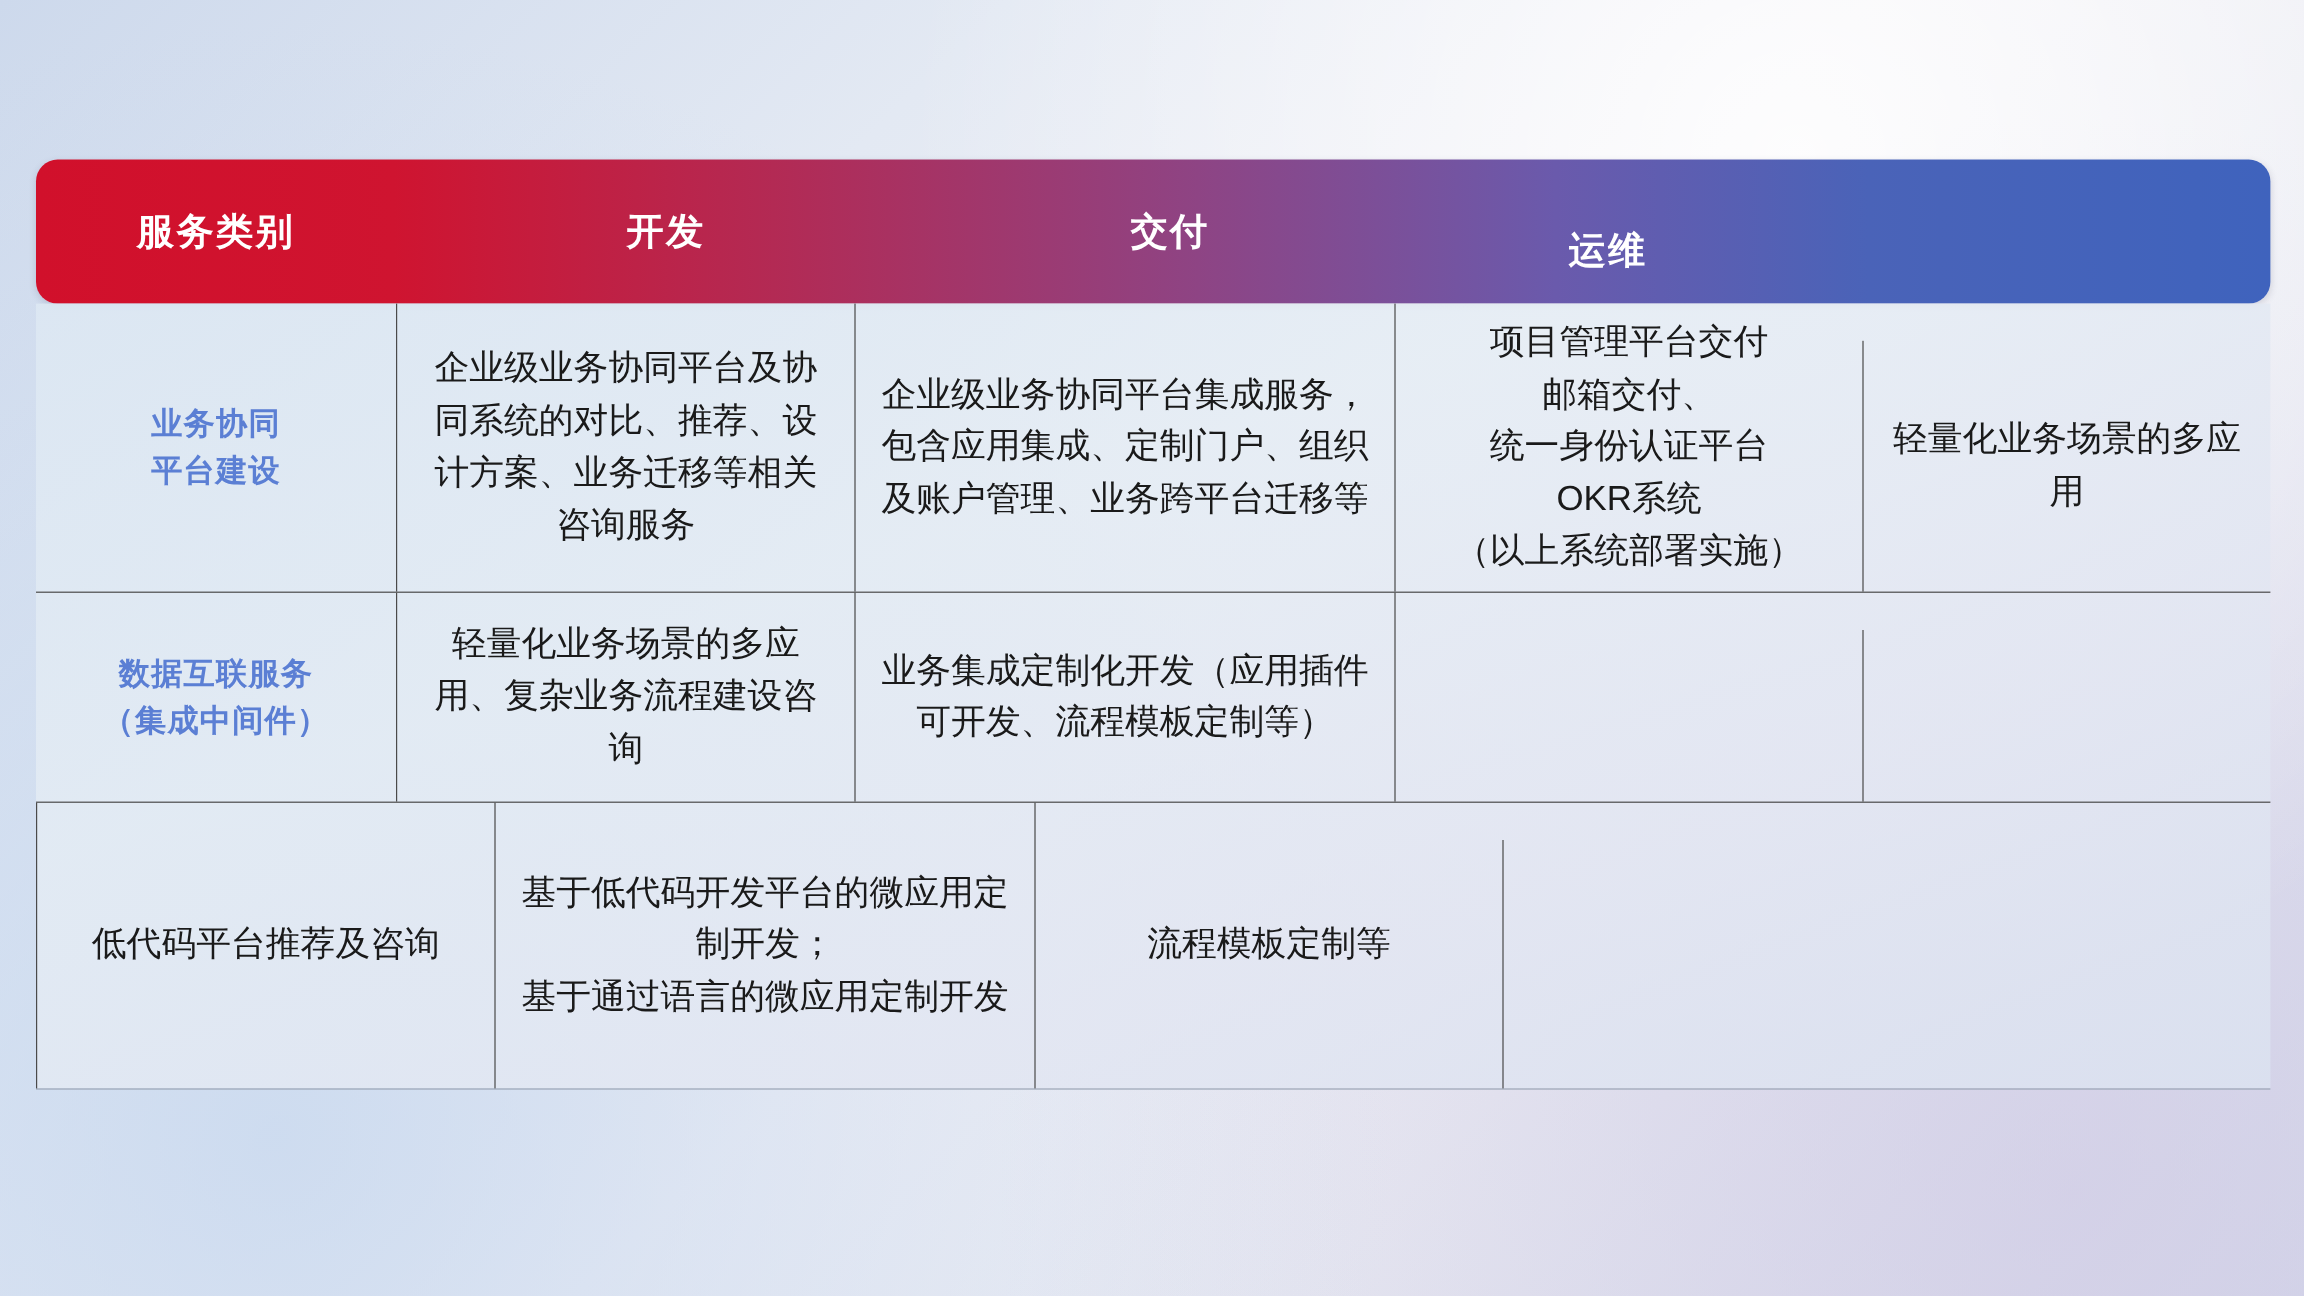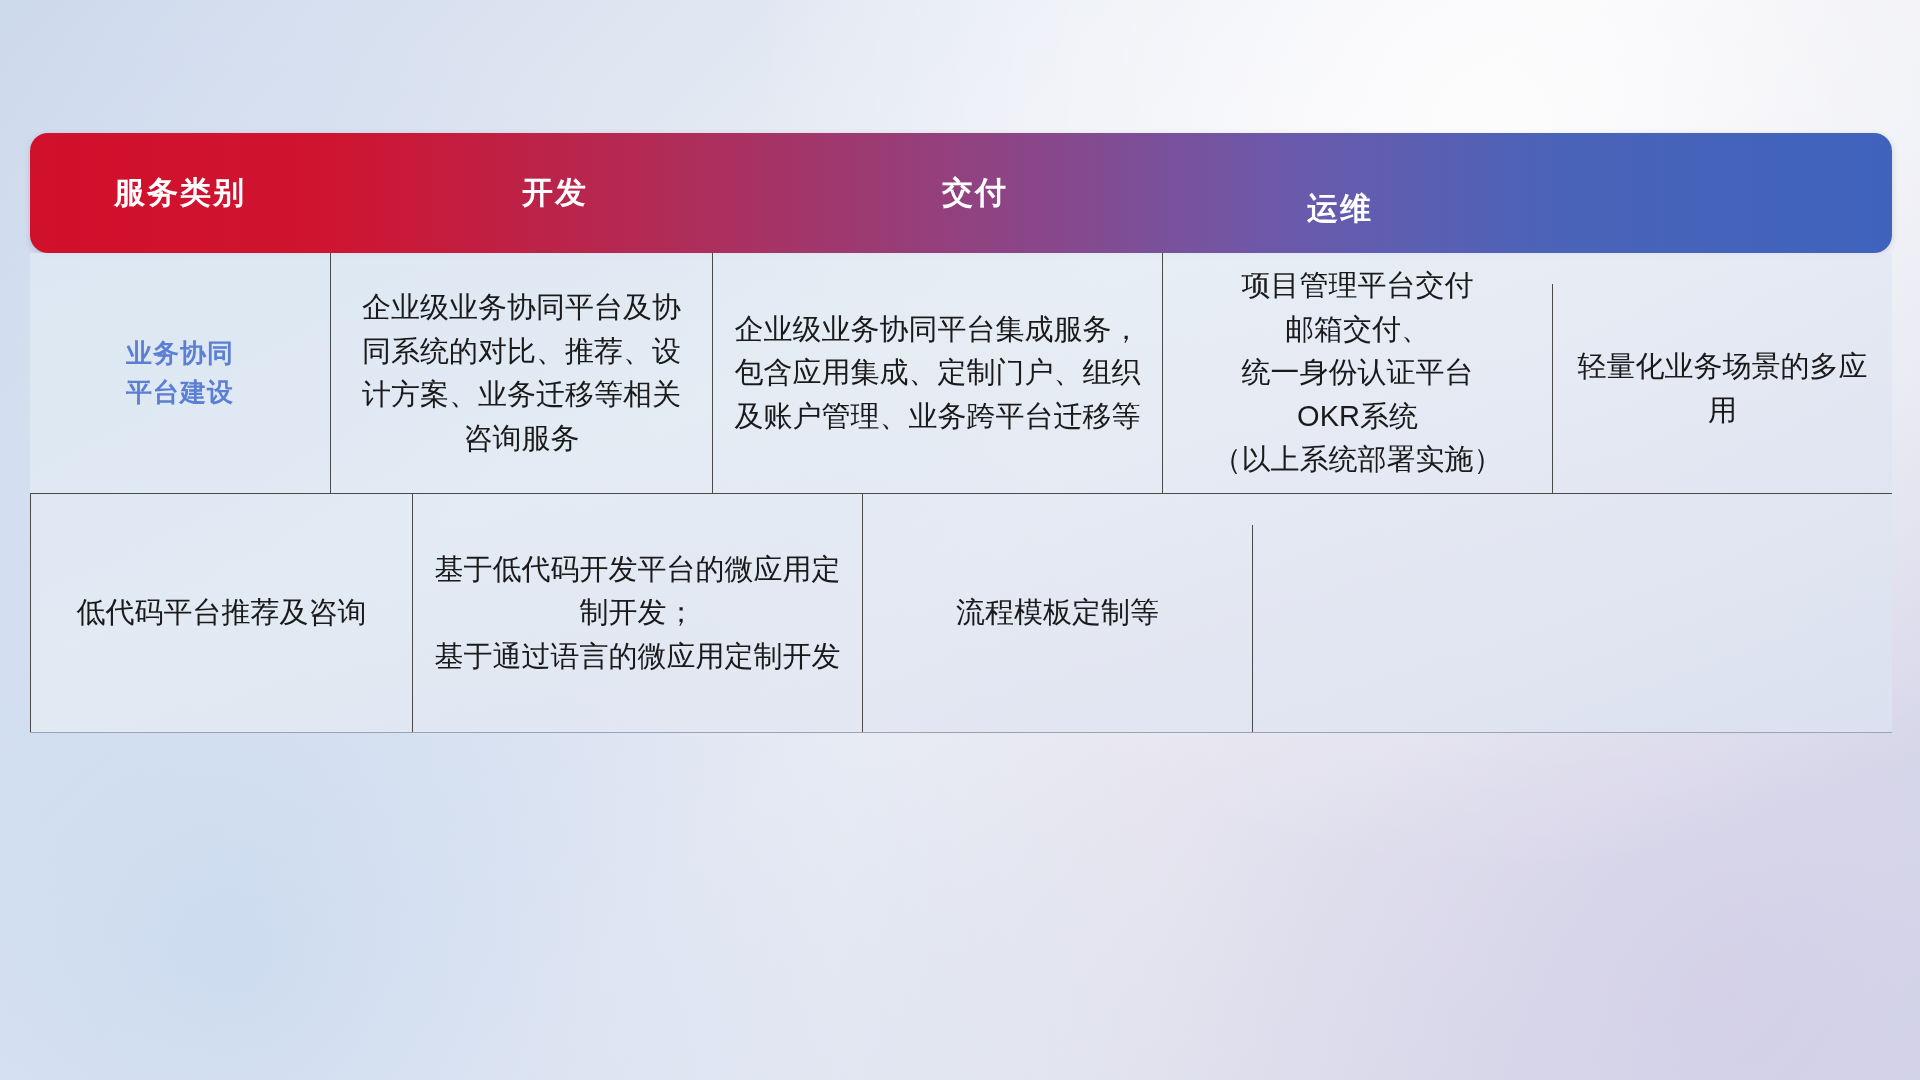--- a/index.html
+++ b/index.html
@@ -116,20 +116,28 @@
         <div class="cell c1">企业级业务协同平台及协同系统的对比、推荐、设计方案、业务迁移等相关咨询服务</div>
         <div class="cell c2">企业级业务协同平台集成服务，包含应用集成、定制门户、组织及账户管理、业务跨平台迁移等</div>
         <div class="cell c3">项目管理平台交付
 邮箱交付、
 统一身份认证平台
 OKR系统
 （以上系统部署实施）</div>
         <div class="cell c4">轻量化业务场景的多应用</div>
       </div>
 
+      <div class="row r1">
+        <div class="cell first c0">数据互联服务
+（集成中间件）</div>
+        <div class="cell c1">轻量化业务场景的多应用、复杂业务流程建设咨询</div>
+        <div class="cell c2">业务集成定制化开发（应用插件可开发、流程模板定制等）</div>
+        <div class="cell c3"></div>
+        <div class="cell c4"></div>
+      </div>
 
       <div class="row r2">
         <div class="cell c1">低代码平台推荐及咨询</div>
         <div class="cell c2">基于低代码开发平台的微应用定制开发；
 基于通过语言的微应用定制开发</div>
         <div class="cell c3">流程模板定制等</div>
         <div class="cell c4"></div>
       </div>
 
     </div>

